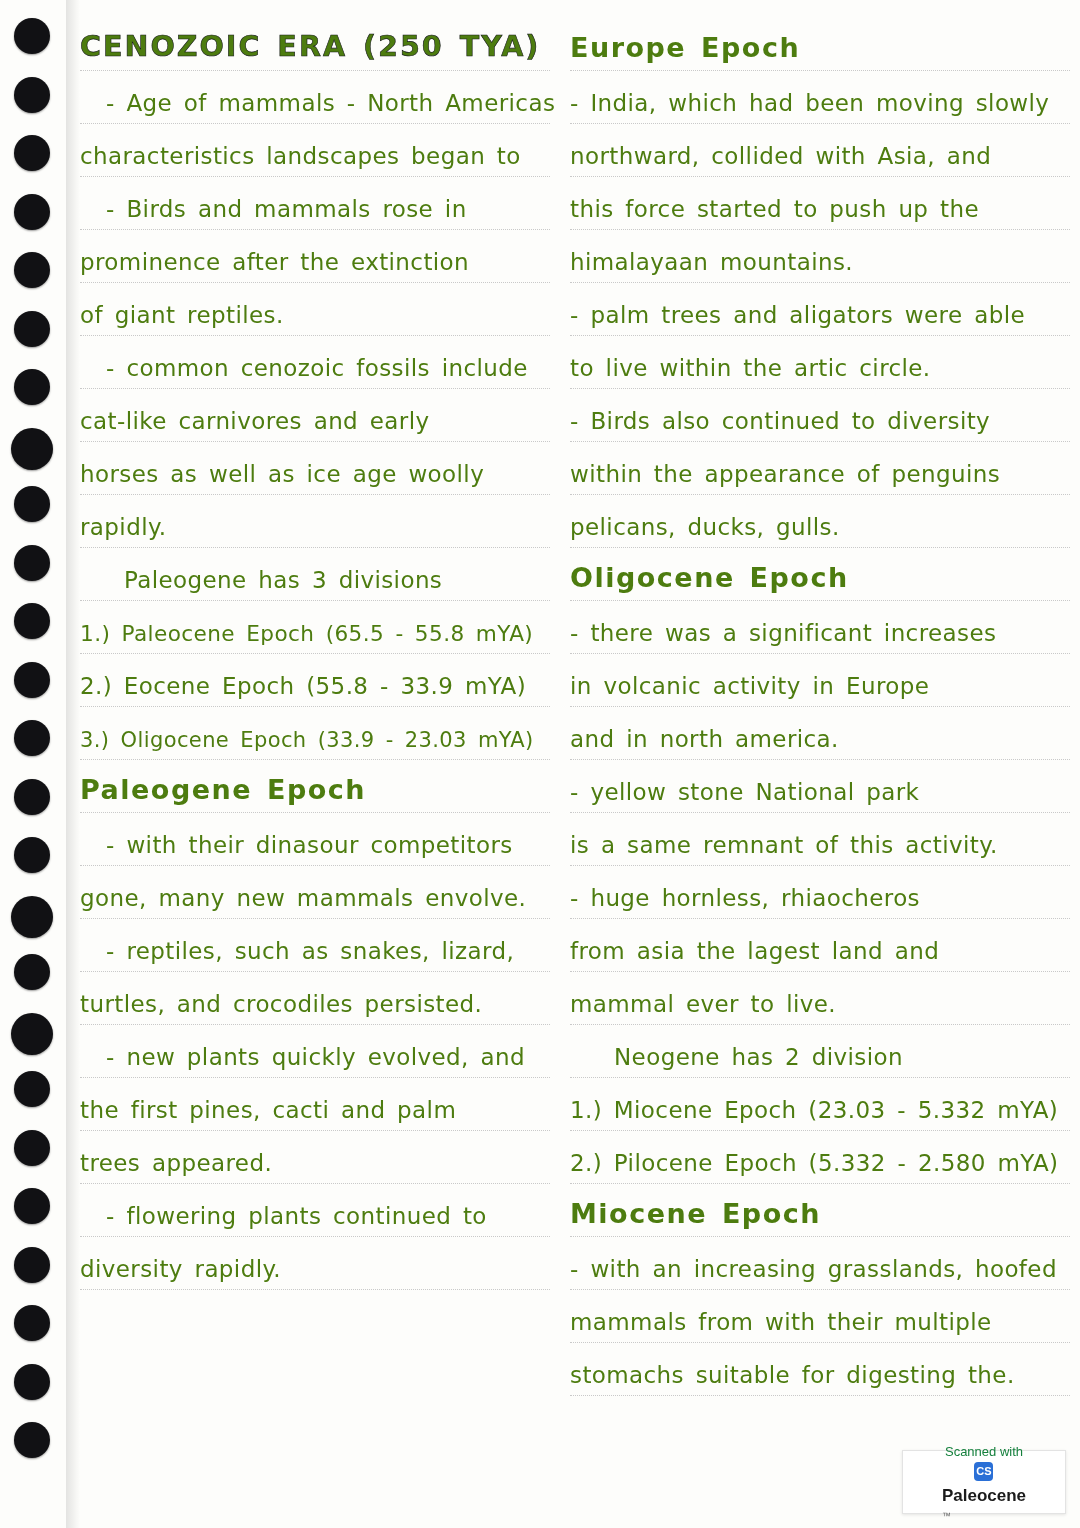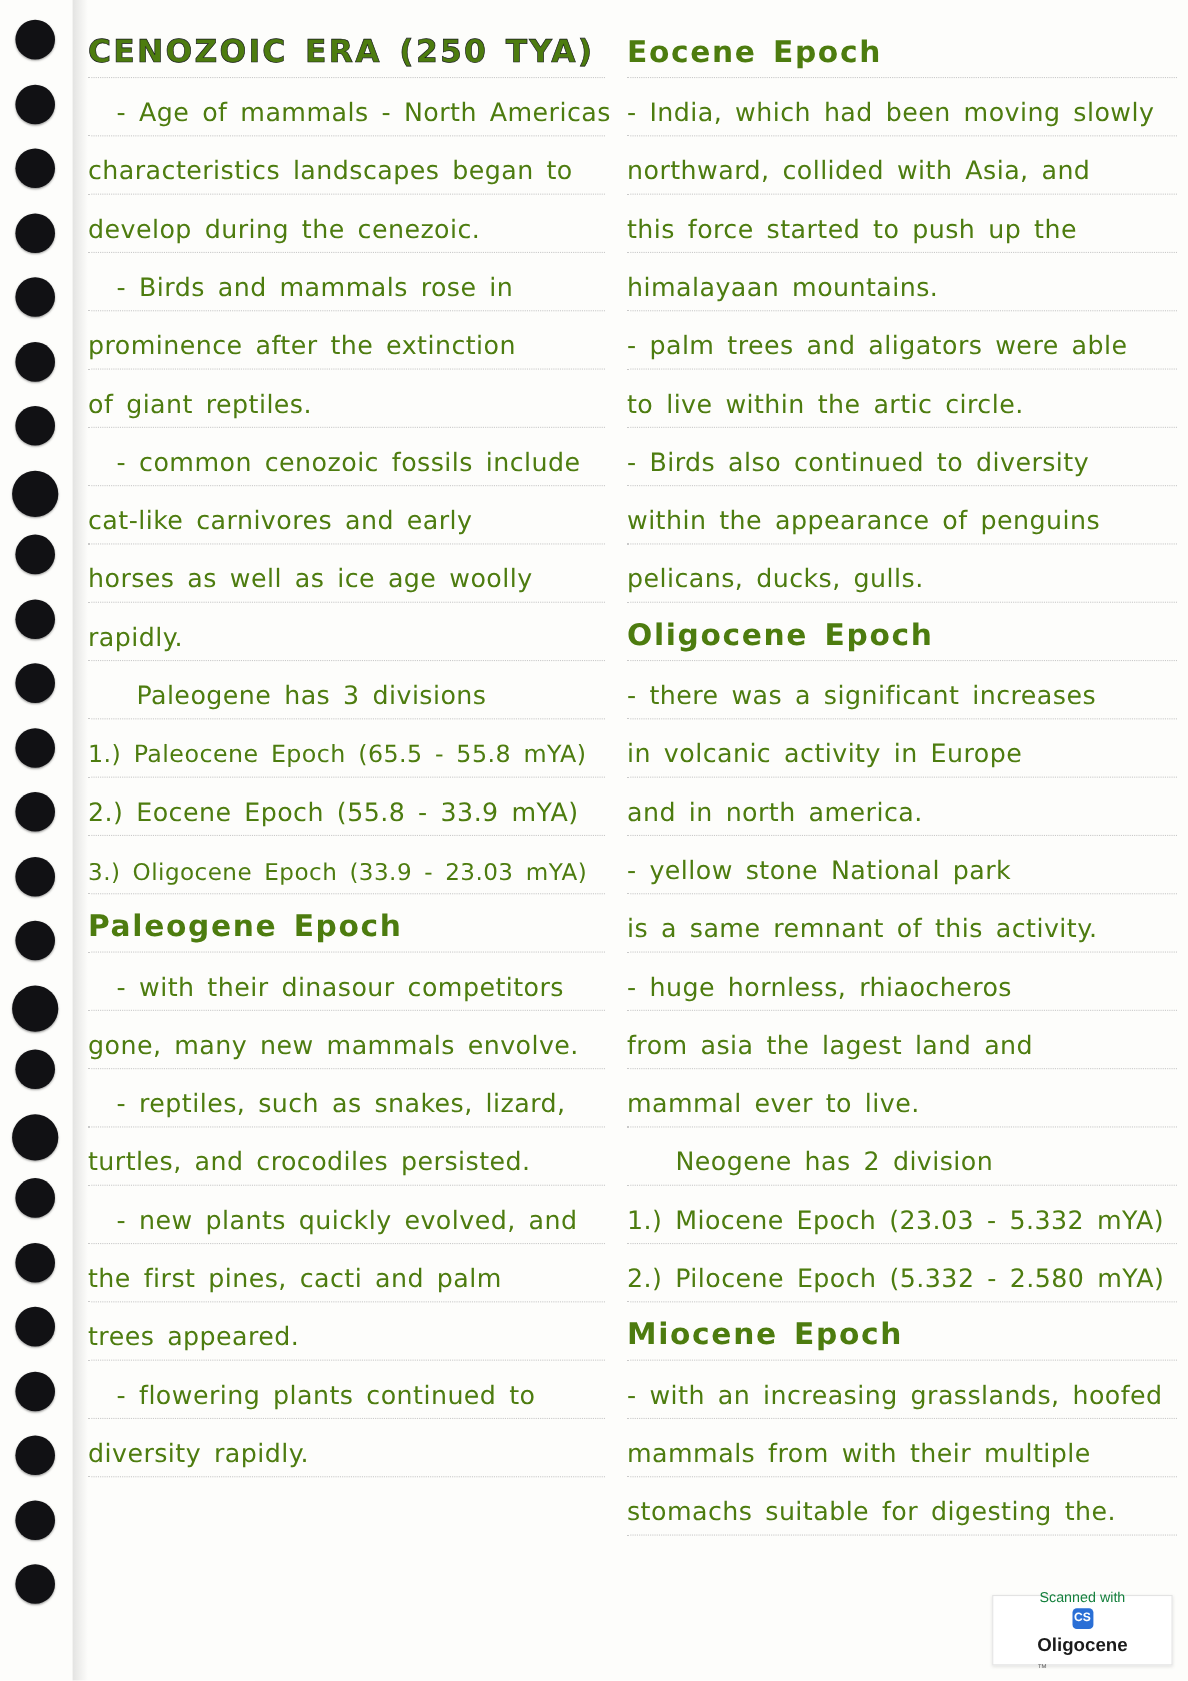--- a/index.html
+++ b/index.html
@@ -181,23 +181,20 @@
     <div class="col" id="col-left">
         <div class="line title-main">
           <span class="txt" style="font-size: 28.6px;">CENOZOIC ERA (250 TYA)</span>
         </div>
         <div class="line ind">
           <span class="txt">- Age of mammals - North Americas</span>
         </div>
         <div class="line">
           <span class="txt">characteristics landscapes began to</span>
         </div>
-        <div class="line">
-          <span class="txt">develop during the cenezoic.</span>
-        </div>
         <div class="line ind">
           <span class="txt">- Birds and mammals rose in</span>
         </div>
         <div class="line">
           <span class="txt">prominence after the extinction</span>
         </div>
         <div class="line">
           <span class="txt">of giant reptiles.</span>
         </div>
         <div class="line ind">
@@ -250,21 +247,21 @@
         </div>
         <div class="line ind">
           <span class="txt">- flowering plants continued to</span>
         </div>
         <div class="line">
           <span class="txt">diversity rapidly.</span>
         </div>
       </div>
     <div class="col" id="col-right">
         <div class="line heading">
-          <span class="txt">Eocene Epoch</span>
+          <span class="txt">Europe Epoch</span>
         </div>
         <div class="line">
           <span class="txt">- India, which had been moving slowly</span>
         </div>
         <div class="line">
           <span class="txt">northward, collided with Asia, and</span>
         </div>
         <div class="line">
           <span class="txt">this force started to push up the</span>
         </div>
@@ -334,18 +331,18 @@
         <div class="line">
           <span class="txt">stomachs suitable for digesting the.</span>
         </div>
       </div>
   </div>
 
   <div id="watermark">
     <div id="wm-top">Scanned with</div>
     <div id="wm-bot">
       <div id="wm-logo">CS</div>
-      <div id="wm-name">Oligocene</div>
+      <div id="wm-name">Paleocene</div>
       <div id="wm-tm">™</div>
     </div>
   </div>
 
 </div>
 
 </body></html>

